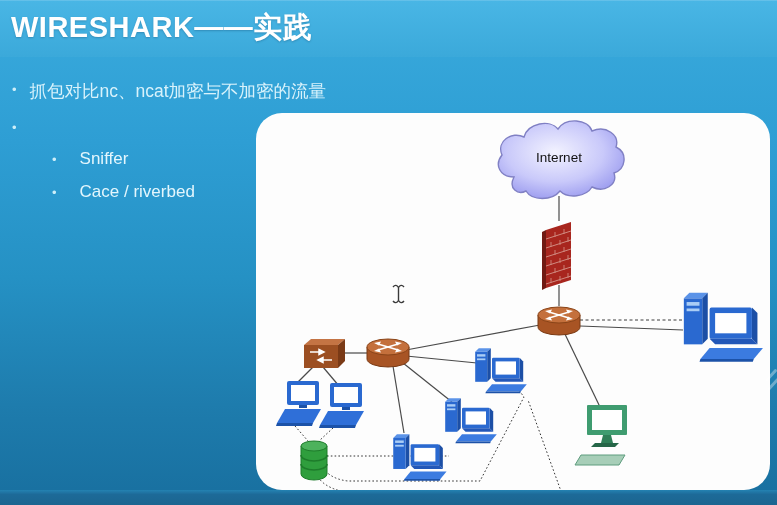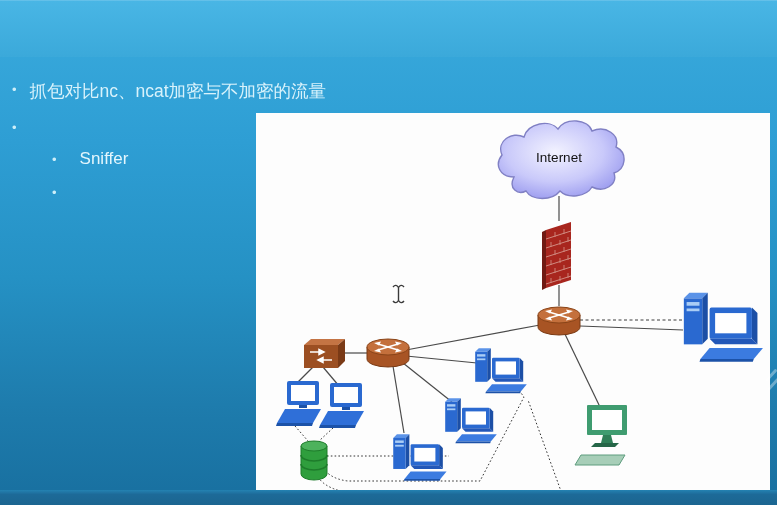--- a/index.html
+++ b/index.html
@@ -24,54 +24,57 @@
   .b-row .dot{font-size:13px;line-height:22px;color:#cdeef9;}
   .b-row .txt{white-space:nowrap;}
   .lvl1{left:12px;font-size:17.5px;}
   .lvl1 .txt{margin-left:13px;}
   .lvl2{left:52px;font-size:17px;color:#e3f6fd;}
   .lvl2 .txt{margin-left:23px;}
   .r1{top:79px;} .r2{top:117px;} .r3{top:149px;} .r4{top:182px;}
   .panel{
     position:absolute;left:256px;top:113px;width:514px;height:377px;
     background:#fdfdfd;
+    border-radius:26px;
   }
   .bottom-bar{
     position:absolute;left:0;top:490px;width:777px;height:15px;
     background:linear-gradient(180deg,#2482b2 0%,#1d6a98 30%,#1b6590 100%);
   }
   .chevrons{position:absolute;left:763px;top:374px;width:14px;height:30px;}
   .chevrons span{
     position:absolute;width:16px;height:3px;background:rgba(255,255,255,.35);
     transform:rotate(-48deg);border-radius:2px;
   }
   .chevrons .c2{top:9px;left:2px;}
   svg text{font-family:"Liberation Sans",sans-serif;}
 </style>
 </head>
 <body>
 
 <div class="slide">
 
   <div class="top-band"></div>
+  <div class="title">WIRESHARK——实践</div>
 
   <div class="bullets">
     <div class="b-row lvl1 r1">
       <span class="dot">•</span>
       <span class="txt">抓包对比nc、ncat加密与不加密的流量</span>
     </div>
     <div class="b-row lvl1 r2">
       <span class="dot">•</span>
     </div>
     <div class="b-row lvl2 r3">
       <span class="dot">•</span>
       <span class="txt">Sniffer</span>
     </div>
     <div class="b-row lvl2 r4">
       <span class="dot">•</span>
+      <span class="txt">Cace / riverbed</span>
     </div>
   </div>
 
   <div class="panel">
     <svg width="514" height="377" viewBox="0 0 514 377">
       <defs>
         <radialGradient id="cloudGrad" cx="45%" cy="40%" r="70%">
           <stop offset="0%" stop-color="#f2f2ff"></stop>
           <stop offset="55%" stop-color="#c9c9fa"></stop>
           <stop offset="100%" stop-color="#8f8fec"></stop>

